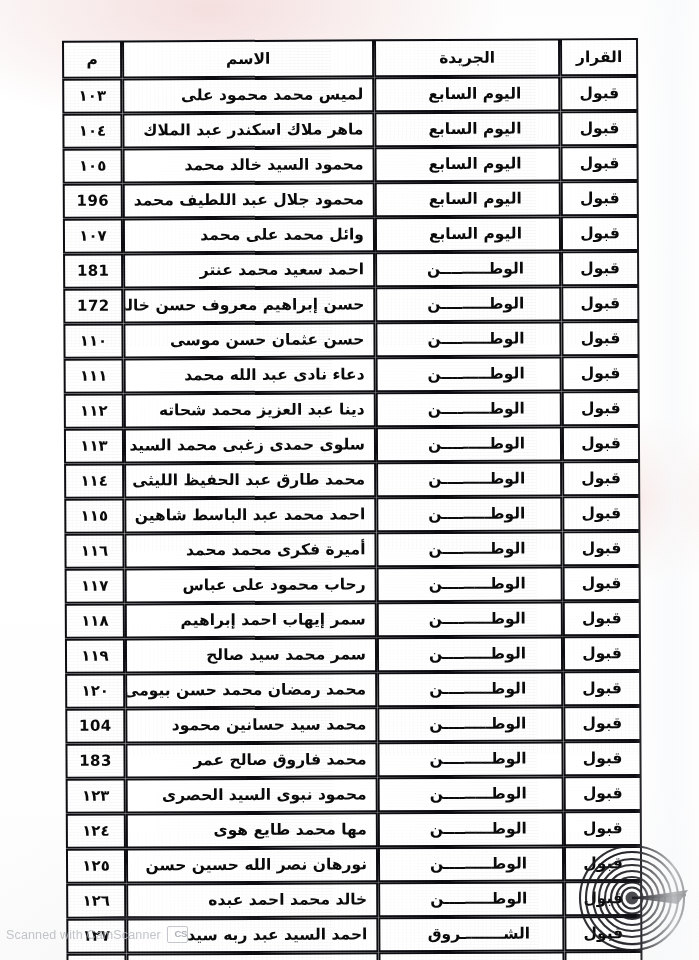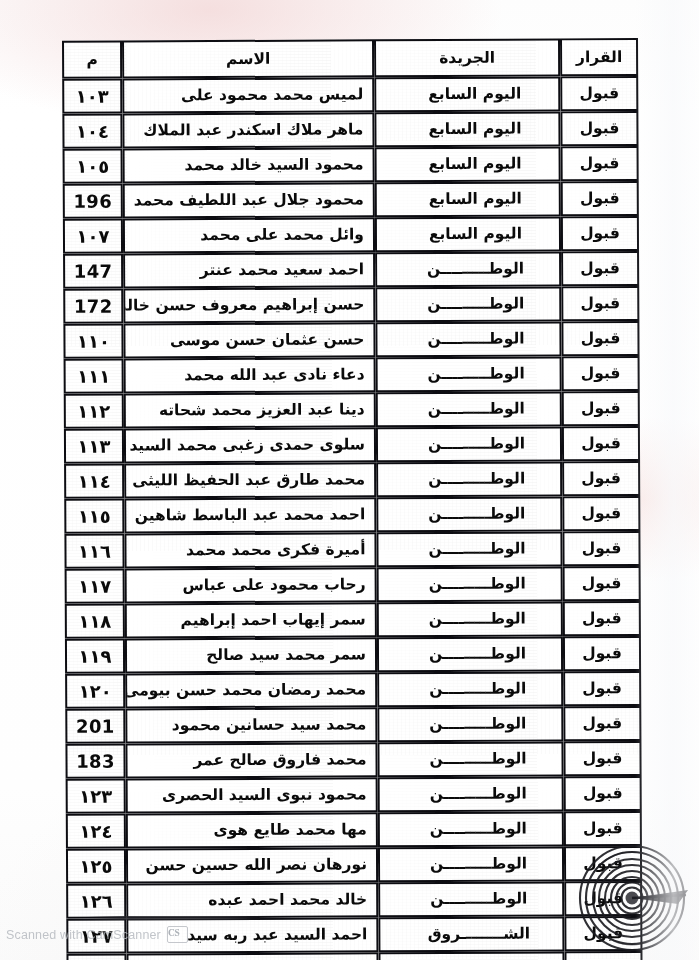--- a/index.html
+++ b/index.html
@@ -102,21 +102,21 @@
   
   .td-name .cell-inner {
     text-align: right;
     font-size: 15.5px;
     padding-right: 9px;
   }
 
   
   .td-serial .cell-inner {
     text-align: center;
-    font-size: 18px;
+    font-size: 15px;
     letter-spacing: 0.4px;
   }
 
   
   tr.header-row td, tr.header-row th { height: 34px; }
 
   
   #ink-noise {
     position: absolute;
     inset: 0;
@@ -150,22 +150,22 @@
   }
   #cs-badge {
     width: 19px;
     height: 15px;
     border: 1.6px solid #b9bcc2;
     border-radius: 2px;
     color: #9aa0a8;
     font-size: 9.5px;
     font-weight: 700;
     line-height: 13px;
-    text-align: left;
-    font-family: Liberation Serif, serif;
+    text-align: right;
+    font-family: Liberation Sans, sans-serif;
     letter-spacing: -0.4px;
     direction: ltr;
   }
   #cs-text {
     color: #b4b8be;
     font-size: 12.5px;
     font-family: "Liberation Sans", sans-serif;
     direction: ltr;
     letter-spacing: 0.15px;
   }
@@ -286,21 +286,21 @@
             <td class="td-decision">
               <span class="cell-inner">قبول</span>
             </td>
             <td class="td-paper">
               <span class="cell-inner">الوطـــــــــن</span>
             </td>
             <td class="td-name">
               <span class="cell-inner">احمد سعيد محمد عنتر</span>
             </td>
             <td class="td-serial">
-              <span class="cell-inner">147</span>
+              <span class="cell-inner">181</span>
             </td>
           </tr>
           <tr>
             <td class="td-decision">
               <span class="cell-inner">قبول</span>
             </td>
             <td class="td-paper">
               <span class="cell-inner">الوطـــــــــن</span>
             </td>
             <td class="td-name">
@@ -468,21 +468,21 @@
             <td class="td-decision">
               <span class="cell-inner">قبول</span>
             </td>
             <td class="td-paper">
               <span class="cell-inner">الوطـــــــــن</span>
             </td>
             <td class="td-name">
               <span class="cell-inner">محمد سيد حسانين محمود</span>
             </td>
             <td class="td-serial">
-              <span class="cell-inner">201</span>
+              <span class="cell-inner">104</span>
             </td>
           </tr>
           <tr>
             <td class="td-decision">
               <span class="cell-inner">قبول</span>
             </td>
             <td class="td-paper">
               <span class="cell-inner">الوطـــــــــن</span>
             </td>
             <td class="td-name">

